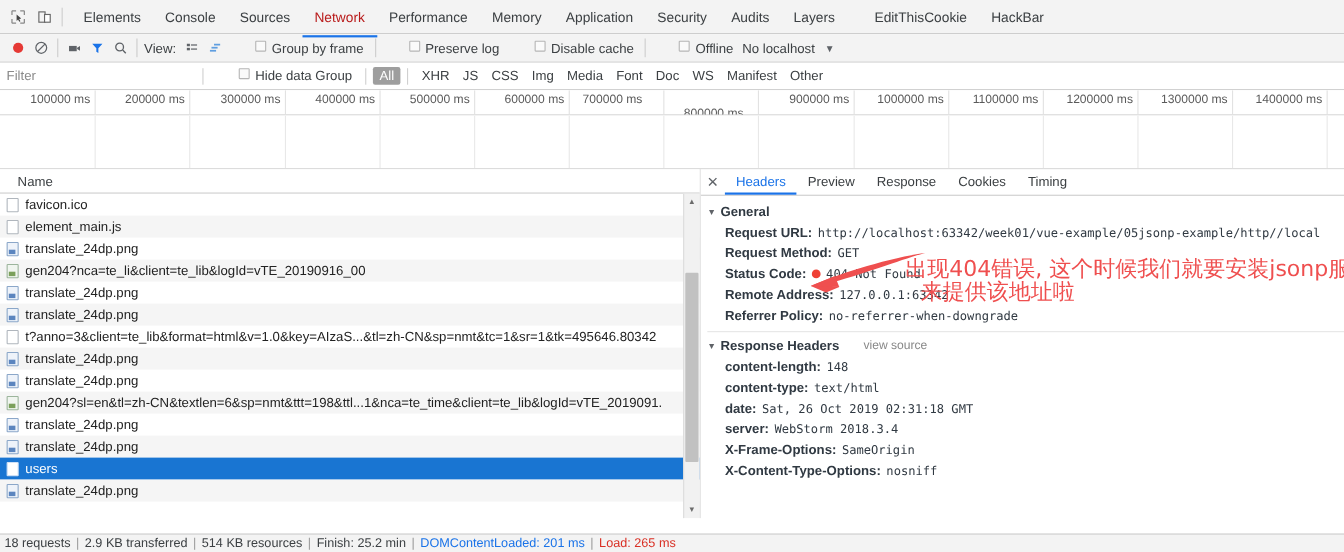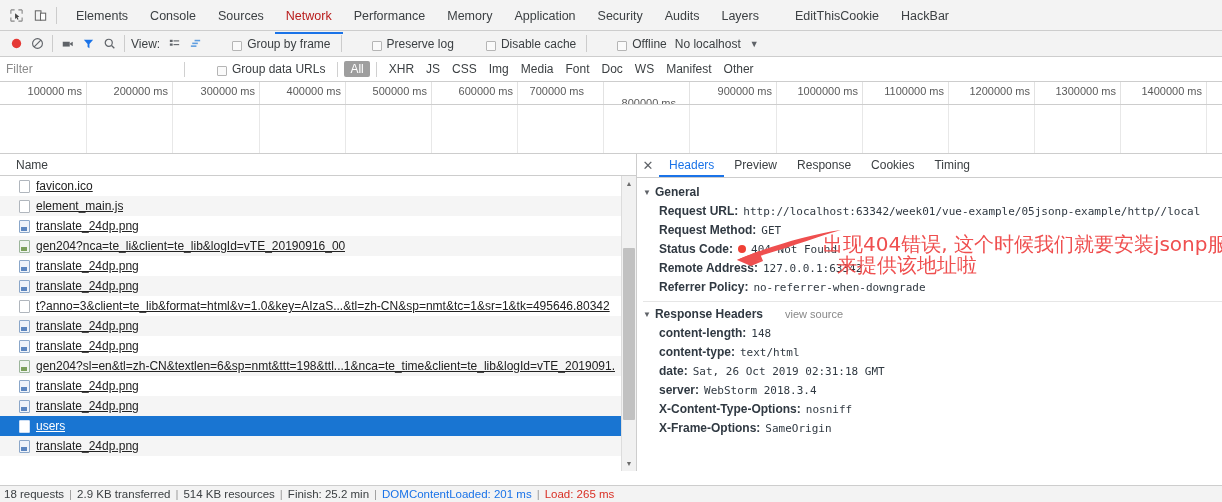--- a/index.html
+++ b/index.html
@@ -34,21 +34,21 @@
   .mtab.gap{margin-left:14px;}
 
   
   .ctrlbar{
     display:flex;align-items:center;height:26px;
     background:#f3f3f3;border-bottom:1px solid #cdcdcd;
     box-sizing:border-box;padding:0 6px;
   }
   .cicon{width:21px;height:21px;display:flex;align-items:center;justify-content:center;cursor:pointer;}
   .clabel{font-size:12px;color:#3c4043;margin:0 4px 0 2px;white-space:nowrap;}
-  .cbwrap{display:flex;align-items:flex-end;margin:0 6px 0 2px;cursor:pointer;white-space:nowrap;padding-left:24px;}
+  .cbwrap{display:flex;align-items:flex-start;margin:0 6px 0 2px;cursor:pointer;white-space:nowrap;padding-left:24px;}
   .cbox{
     width:10px;height:10px;border:1px solid #b5b5b5;background:#fafafa;
     margin-right:5px;box-sizing:border-box;border-radius:1px;
   }
   .cbtxt{font-size:12px;color:#3c4043;}
   .throt{font-size:12px;color:#3c4043;margin-left:2px;cursor:pointer;white-space:nowrap;}
   .caret{font-size:9px;color:#5f6368;margin-left:9px;cursor:pointer;}
 
   
   .filterbar{
@@ -90,23 +90,23 @@
     width:637px;box-sizing:border-box;border-right:1px solid #cdcdcd;
     display:flex;flex-direction:column;background:#fff;position:relative;
   }
   .listhead{
     height:22px;display:flex;align-items:center;
     border-bottom:1px solid #cdcdcd;background:#fff;
     font-size:12px;color:#3c4043;padding-left:16px;box-sizing:border-box;
   }
   .listbody{flex:1;overflow:hidden;position:relative;}
   .rrow{
-    height:20px;display:flex;align-items:center;padding-left:19px;
+    height:20px;display:flex;align-items:center;padding-left:6px;
     box-sizing:border-box;font-size:12px;color:#222;cursor:pointer;
-    white-space:nowrap;overflow:hidden;text-decoration:underline;
+    white-space:nowrap;overflow:hidden;
   }
   .rrow.odd{background:#f5f5f5;}
   .rrow.sel{background:#1975d2;color:#fff;}
   .ficon{
     width:11px;height:13px;margin-right:6px;flex:0 0 auto;
     border:1px solid #b0b6bd;background:#fff;box-sizing:border-box;
     border-radius:1px;position:relative;
   }
   .ficon.img{border-color:#8ba7c9;background:#eef3fa;}
   .ficon.img:after{
@@ -296,21 +296,21 @@
     </div>
     <span class="throt">No localhost</span>
     <span class="caret">▼</span>
   </div>
 
   <div class="filterbar">
     <input class="filterinput" type="text" placeholder="Filter" style="">
     <div class="fsep"></div>
     <div class="cbwrap">
       <span class="cbox"></span>
-      <span class="cbtxt">Group data URLs</span>
+      <span class="cbtxt">Hide data Group</span>
     </div>
     <div class="typelist" id="typelist" style="display:flex;align-items:center;">
         <div class="fsep"></div>
         <div class="typebtn sel">All</div>
         <div class="fsep"></div>
         <div class="typebtn">XHR</div>
         <div class="typebtn">JS</div>
         <div class="typebtn">CSS</div>
         <div class="typebtn">Img</div>
         <div class="typebtn">Media</div>
@@ -499,26 +499,26 @@
             </div>
             <div class="hrow">
               <span class="hkey">date:</span>
               <span class="hval">Sat, 26 Oct 2019 02:31:18 GMT</span>
             </div>
             <div class="hrow">
               <span class="hkey">server:</span>
               <span class="hval">WebStorm 2018.3.4</span>
             </div>
             <div class="hrow">
+              <span class="hkey">X-Frame-Options:</span>
+              <span class="hval">SameOrigin</span>
+            </div>
+            <div class="hrow">
               <span class="hkey">X-Content-Type-Options:</span>
               <span class="hval">nosniff</span>
-            </div>
-            <div class="hrow">
-              <span class="hkey">X-Frame-Options:</span>
-              <span class="hval">SameOrigin</span>
             </div>
           </div>
       </div>
 
       <svg class="annoarrow" style="left:92px;top:72px;" width="120" height="46" viewBox="0 0 120 46">
         <path d="M112 4 C90 10, 60 22, 20 33 L34 35 L22 40 L8 34 C30 24, 80 8, 112 4 Z" fill="#ef4f4f"></path>
         <path d="M8 34 l22 -9 l4 10 z" fill="#ef4f4f"></path>
       </svg>
       <div class="anno" style="left:186px;top:80px;">出现404错误, 这个时候我们就要安装jsonp服务</div>
       <div class="anno" style="left:200px;top:101px;">来提供该地址啦</div>

